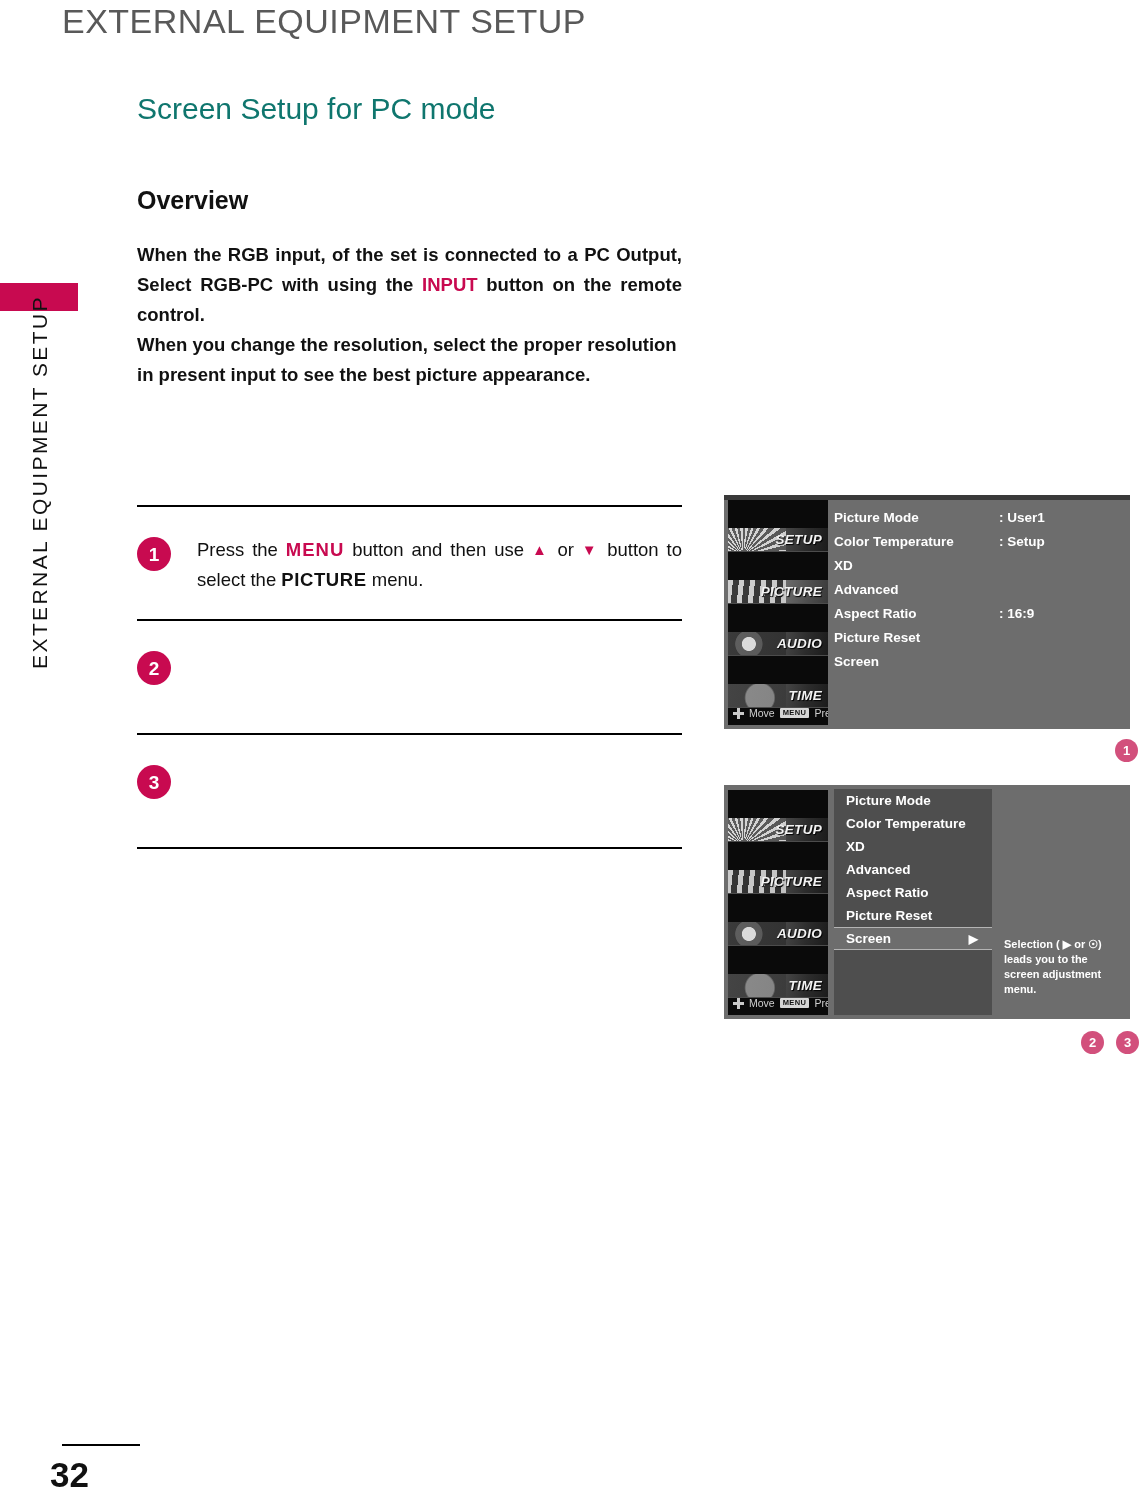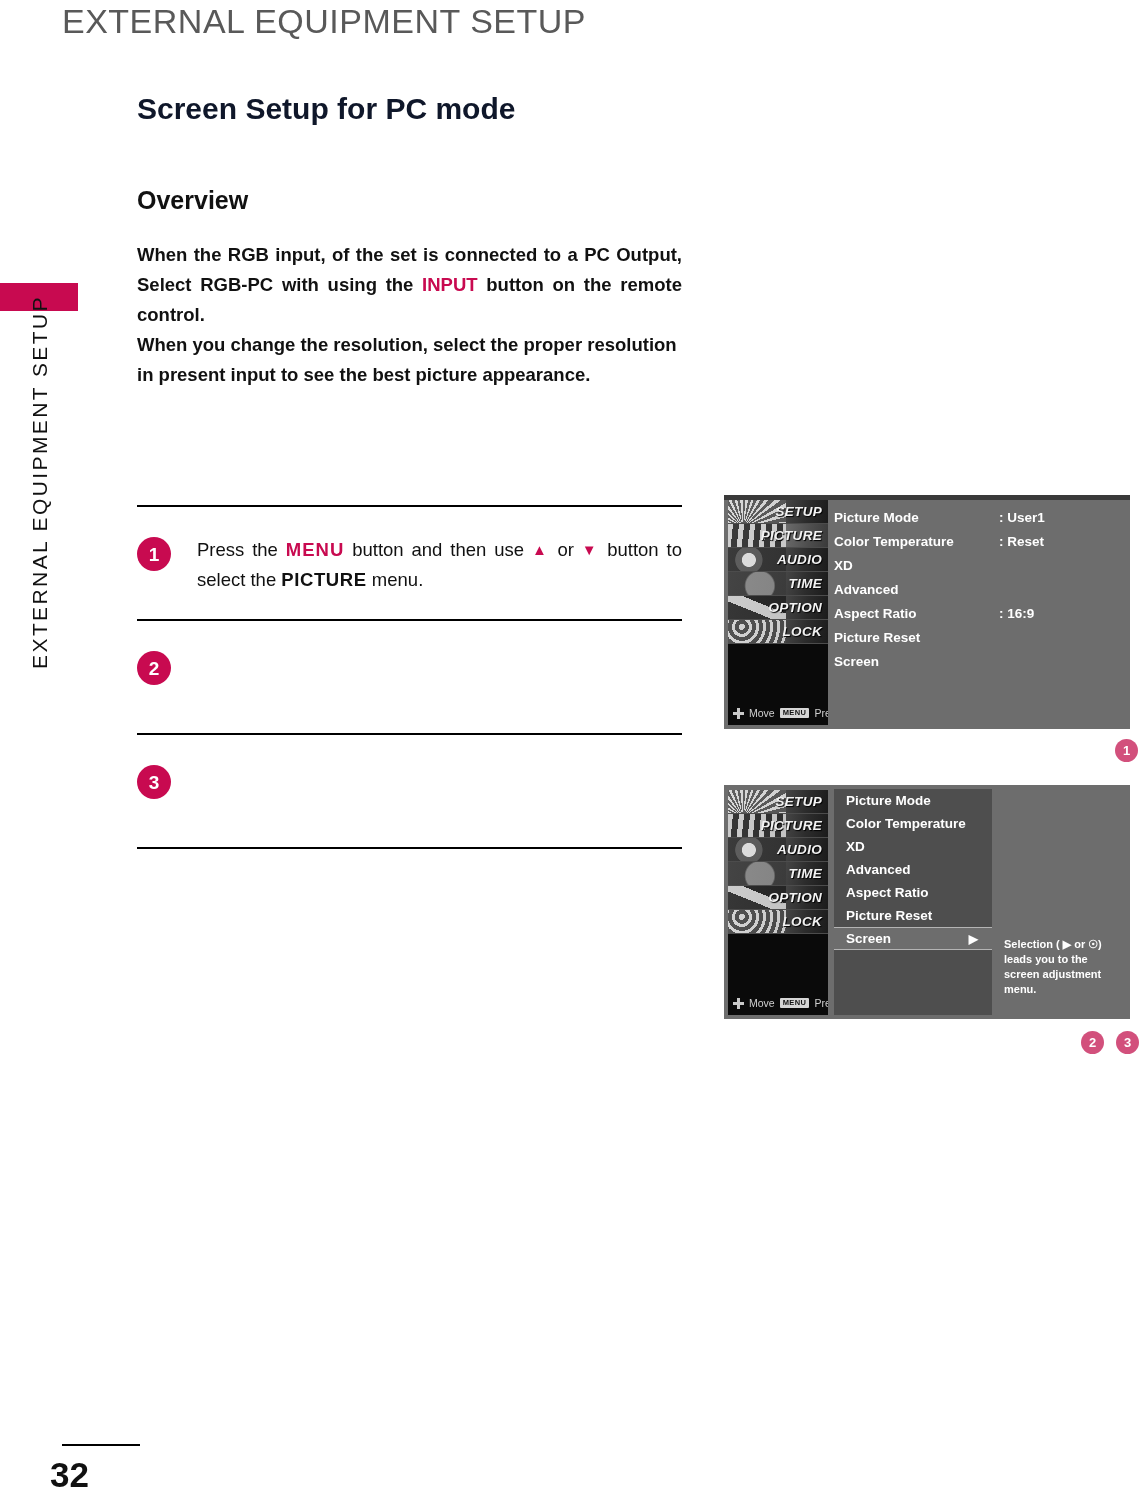--- a/index.html
+++ b/index.html
@@ -49,22 +49,22 @@
     transform-origin: center center;
     white-space: nowrap;
   }
 
   
   .section-title {
     position: absolute;
     left: 137px;
     top: 92px;
     font-size: 30px;
-    font-weight: 700;
-    color: #0f172a;
+    font-weight: 400;
+    color: #0f766e;
     white-space: nowrap;
     text-align: center;
   }
 
   
   .overview-title {
     position: absolute;
     left: 137px;
     top: 186px;
     font-size: 25px;
@@ -188,20 +188,21 @@
   .osd-side-item {
     position: relative;
     height: 24px;
     border-bottom: 1px solid #4c4c4c;
     display: flex;
     align-items: center;
     justify-content: flex-end;
     padding-right: 6px;
     box-sizing: border-box;
     background: linear-gradient(100deg, #7d7d7d 0%, #555 42%, #2c2c2c 78%, #1b1b1b 100%);
+    margin-top: 28px;
   }
   .osd-side-item span {
     font-size: 13.5px;
     font-style: italic;
     font-weight: bold;
     color: #f2f2f2;
     letter-spacing: 0.3px;
     text-shadow: 1px 1px 1px #000;
     z-index: 2;
   }
@@ -473,21 +474,21 @@
     </div>
   </div>
 
   <div class="osd1-content">
     <div class="osd1-row">
       <div class="osd1-label">Picture Mode</div>
       <div class="osd1-value">: User1</div>
     </div>
     <div class="osd1-row">
       <div class="osd1-label">Color Temperature</div>
-      <div class="osd1-value">: Reset</div>
+      <div class="osd1-value">: Setup</div>
     </div>
     <div class="osd1-row">
       <div class="osd1-label">XD</div>
       <div class="osd1-value"></div>
     </div>
     <div class="osd1-row">
       <div class="osd1-label">Advanced</div>
       <div class="osd1-value"></div>
     </div>
     <div class="osd1-row">

